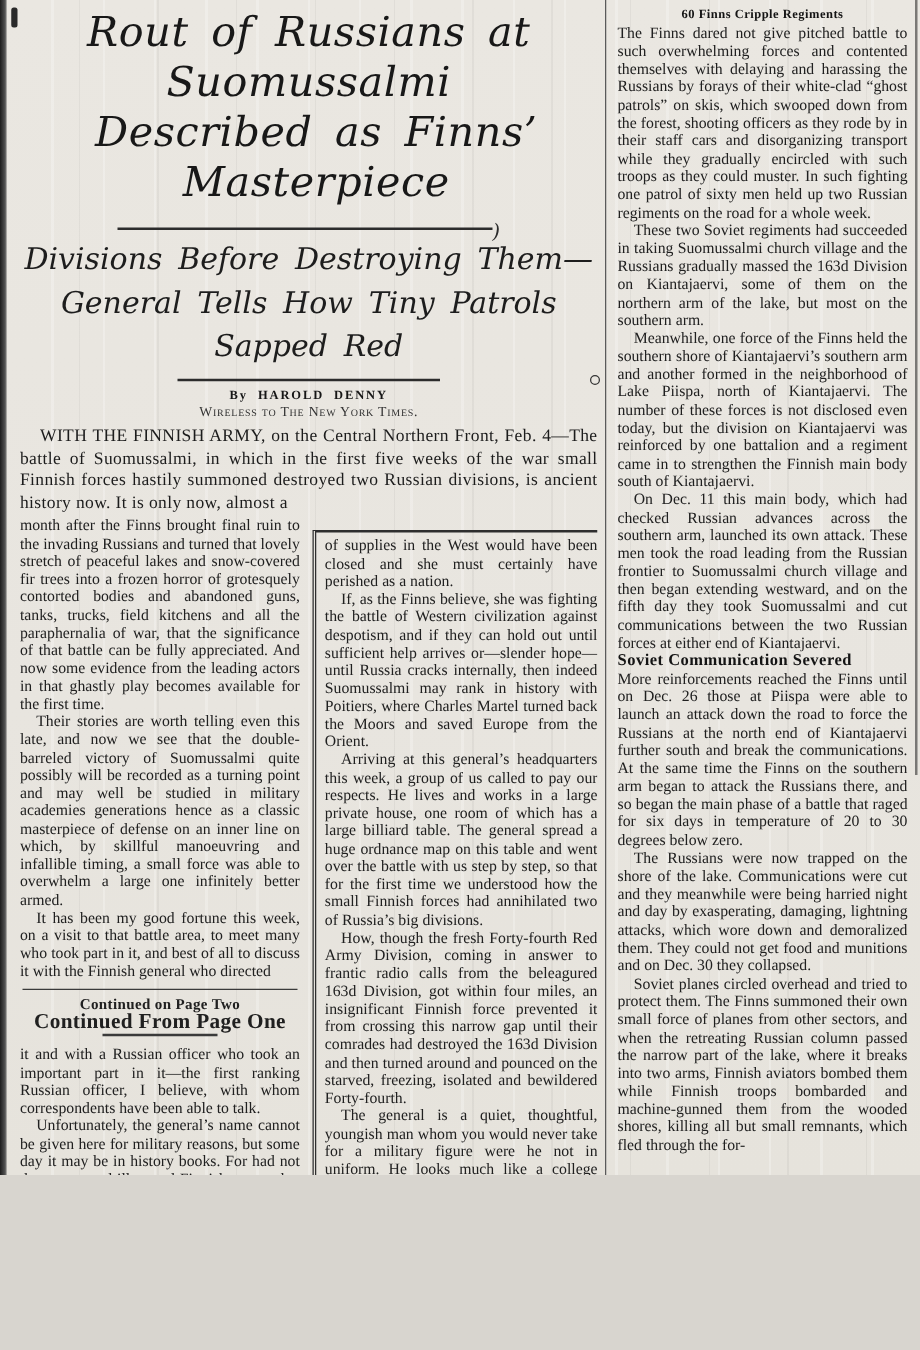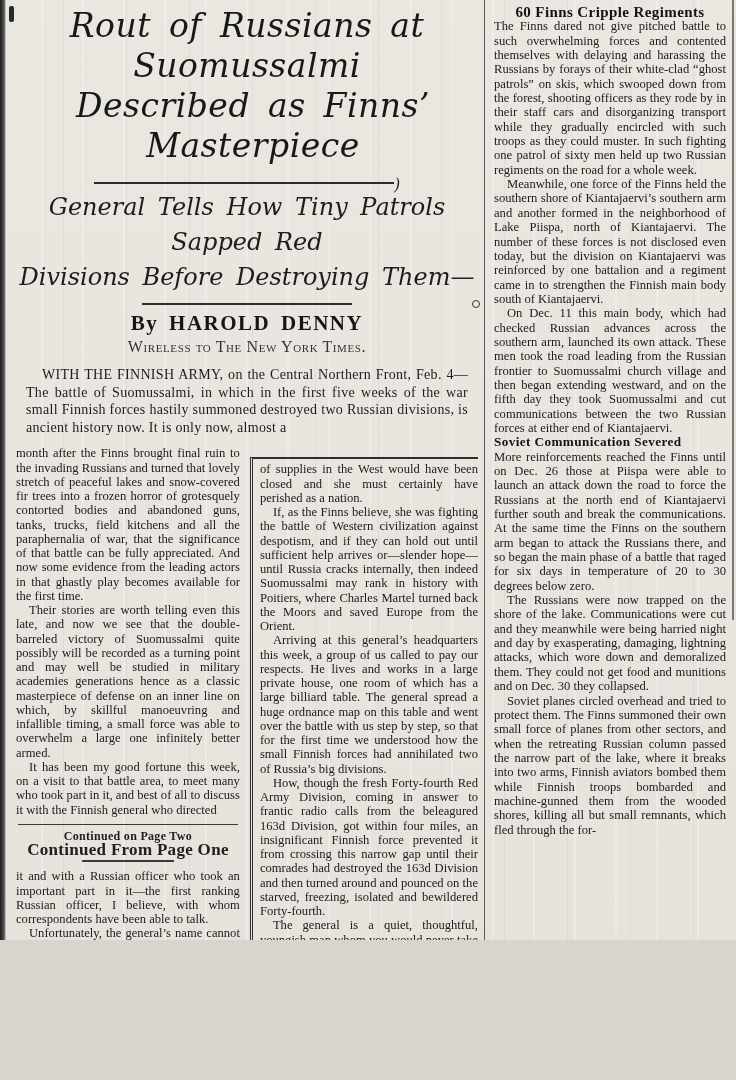--- a/index.html
+++ b/index.html
@@ -23,24 +23,24 @@
   .main{width:484px;box-sizing:border-box;padding:6px 6px 0 16px;}
   .headline{font-family:"DejaVu Serif", serif;font-style:italic;font-weight:500;
     font-size:33px;line-height:40px;text-align:center;letter-spacing:.5px;word-spacing:7px;color:#181818;}
   .headline .hl2{padding-left:12px;}
   .headline-rule-wrap{display:flex;justify-content:center;align-items:flex-end;height:16px;margin-top:2px;}
   .headline-rule{width:300px;border-top:2px solid #2c2c2c;}
   .rule-hook{font-family:"DejaVu Serif",serif;font-style:italic;font-size:16px;line-height:10px;color:#2c2c2c;transform:translateY(6px);}
   .deck{font-family:"DejaVu Serif", serif;font-style:italic;font-weight:400;
     font-size:24px;line-height:35px;text-align:center;word-spacing:5px;color:#1d1d1d;margin-top:6px;}
   .deck-rule{width:210px;border-top:2px solid #2c2c2c;margin:8px auto 6px;}
-  .byline{font-size:21px;font-weight:bold;text-align:center;letter-spacing:1.5px;word-spacing:4px;margin-top:4px;color:#161616;}
-  .credit{font-size:16px;text-align:center;font-variant:small-caps;letter-spacing:.6px;color:#333;margin-top:2px;}
+  .byline{font-size:10px;font-weight:bold;text-align:center;letter-spacing:1.5px;word-spacing:4px;margin-top:4px;color:#161616;}
+  .credit{font-size:11px;text-align:center;font-variant:small-caps;letter-spacing:.6px;color:#333;margin-top:2px;}
   .lead{font-size:14px;line-height:17.6px;text-align:justify;margin-top:5px;color:#1c1c1c;}
-  .lead p{margin:10px;text-indent:16px;}
+  .lead p{margin:0;text-indent:16px;}
   .lead .opener{letter-spacing:.3px;}
 
   
   .cols{display:flex;height:748px;overflow:hidden;margin-top:2px;}
   .col{font-size:12.6px;line-height:14.25px;text-align:justify;color:#202020;}
   .col p{margin:0;text-indent:13px;}
   .flow > p:first-child{text-indent:0;}
   .left-col{width:232px;overflow:hidden;}
   .mid-col{width:226px;margin-left:10px;margin-top:11px;position:relative;
     border-top:2px solid #2e2e2e;border-left:3px double #2e2e2e;
@@ -50,21 +50,21 @@
   .cont-rule-top{border-top:1px solid #3a3a3a;margin:7px 2px 4px;}
   .cont-on{font-weight:bold;text-align:center;font-size:12px;text-indent:0 !important;letter-spacing:.3px;}
   .cont-from{font-weight:bold;text-align:center;font-size:17px;text-indent:0 !important;margin-top:3px;letter-spacing:.3px;}
   .cont-rule-short{width:92px;border-top:2px solid #3a3a3a;margin:3px auto 7px;}
 
   
   .right-col{width:252px;box-sizing:border-box;border-left:1px solid #5a5a5a;
     padding:5px 10px 0 9px;font-size:12.6px;line-height:14.35px;text-align:justify;
     color:#202020;overflow:hidden;}
   .right-col p{margin:0;text-indent:13px;}
-  .sec-head{font-weight:bold;font-size:15px;text-align:center;text-indent:0 !important;letter-spacing:.4px;margin:2px 0 4px;color:#141414;}
+  .sec-head{font-weight:bold;font-size:10px;text-align:center;text-indent:0 !important;letter-spacing:.4px;margin:2px 0 4px;color:#141414;}
   .sub-head{font-weight:bold;font-size:13.2px;text-indent:0 !important;margin:6px 0 3px 6px;letter-spacing:.4px;color:#141414;}
 </style>
 </head>
 <body>
 
 <div class="page">
   <div class="scan-edge-left"></div>
   <div class="scan-streak-right"></div>
   <div class="speck1"></div>
   <div class="speck2"></div>
@@ -72,22 +72,22 @@
   <div class="main">
     <div class="headline">
       <div class="hl1">Rout of Russians at Suomussalmi</div>
       <div class="hl2">Described as Finns’ Masterpiece</div>
     </div>
     <div class="headline-rule-wrap">
       <div class="headline-rule"></div>
       <span class="rule-hook">)</span>
     </div>
     <div class="deck">
+      <div>Divisions Before Destroying Them—</div>
       <div>General Tells How Tiny Patrols Sapped Red</div>
-      <div>Divisions Before Destroying Them—</div>
     </div>
     <div class="deck-rule"></div>
     <div class="byline">By HAROLD DENNY</div>
     <div class="credit">Wireless to The New York Times.</div>
     <div class="lead">
       <p class="opener">WITH THE FINNISH ARMY, on the Central Northern Front, Feb. 4—The battle of Suomussalmi, in which in the first five weeks of the war small Finnish forces hastily summoned destroyed two Russian divisions, is ancient history now.  It is only now, almost a</p>
     </div>
 
     <div class="cols">
       <div class="col left-col">
@@ -117,20 +117,21 @@
             <p>On the outbreak of war the Russians had sent strong forces toward Suomussalmi from northeast and southeast, while the Finns, almost totally unprepared on their eastern frontier, hastily gathered what forces they could to check them.  The Finns had expected no more than a division to invade this sector, but the Russians had secretly built new roads to the frontier, and the Finns suddenly found themselves confronted with an army corps of three divisions.</p>
           </div>
       </div>
     </div>
   </div>
 
   <div class="right-col">
     <p class="sec-head">60 Finns Cripple Regiments</p>
     <div class="flow">
         <p>The Finns dared not give pitched battle to such overwhelming forces and contented themselves with delaying and harassing the Russians by forays of their white-clad “ghost patrols” on skis, which swooped down from the forest, shooting officers as they rode by in their staff cars and disorganizing transport while they gradually encircled with such troops as they could muster. In such fighting one patrol of sixty men held up two Russian regiments on the road for a whole week.</p>
+        <p>These two Soviet regiments had succeeded in taking Suomussalmi church village and the Russians gradually massed the 163d Division on Kiantajaervi, some of them on the northern arm of the lake, but most on the southern arm.</p>
         <p>Meanwhile, one force of the Finns held the southern shore of Kiantajaervi’s southern arm and another formed in the neighborhood of Lake Piispa, north of Kiantajaervi.  The number of these forces is not disclosed even today, but the division on Kiantajaervi was reinforced by one battalion and a regiment came in to strengthen the Finnish main body south of Kiantajaervi.</p>
         <p>On Dec. 11 this main body, which had checked Russian advances across the southern arm, launched its own attack.  These men took the road leading from the Russian frontier to Suomussalmi church village and then began extending westward, and on the fifth day they took Suomussalmi and cut communications between the two Russian forces at either end of Kiantajaervi.</p>
       </div>
     <p class="sub-head">Soviet Communication Severed</p>
     <div class="flow">
         <p>More reinforcements reached the Finns until on Dec. 26 those at Piispa were able to launch an attack down the road to force the Russians at the north end of Kiantajaervi further south and break the communications.  At the same time the Finns on the southern arm began to attack the Russians there, and so began the main phase of a battle that raged for six days in temperature of 20 to 30 degrees below zero.</p>
         <p>The Russians were now trapped on the shore of the lake.  Communications were cut and they meanwhile were being harried night and day by exasperating, damaging, lightning attacks, which wore down and demoralized them.  They could not get food and munitions and on Dec. 30 they collapsed.</p>
         <p>Soviet planes circled overhead and tried to protect them.  The Finns summoned their own small force of planes from other sectors, and when the retreating Russian column passed the narrow part of the lake, where it breaks into two arms, Finnish aviators bombed them while Finnish troops bombarded and machine-gunned them from the wooded shores, killing all but small remnants, which fled through the for-</p>
       </div>
   </div>

